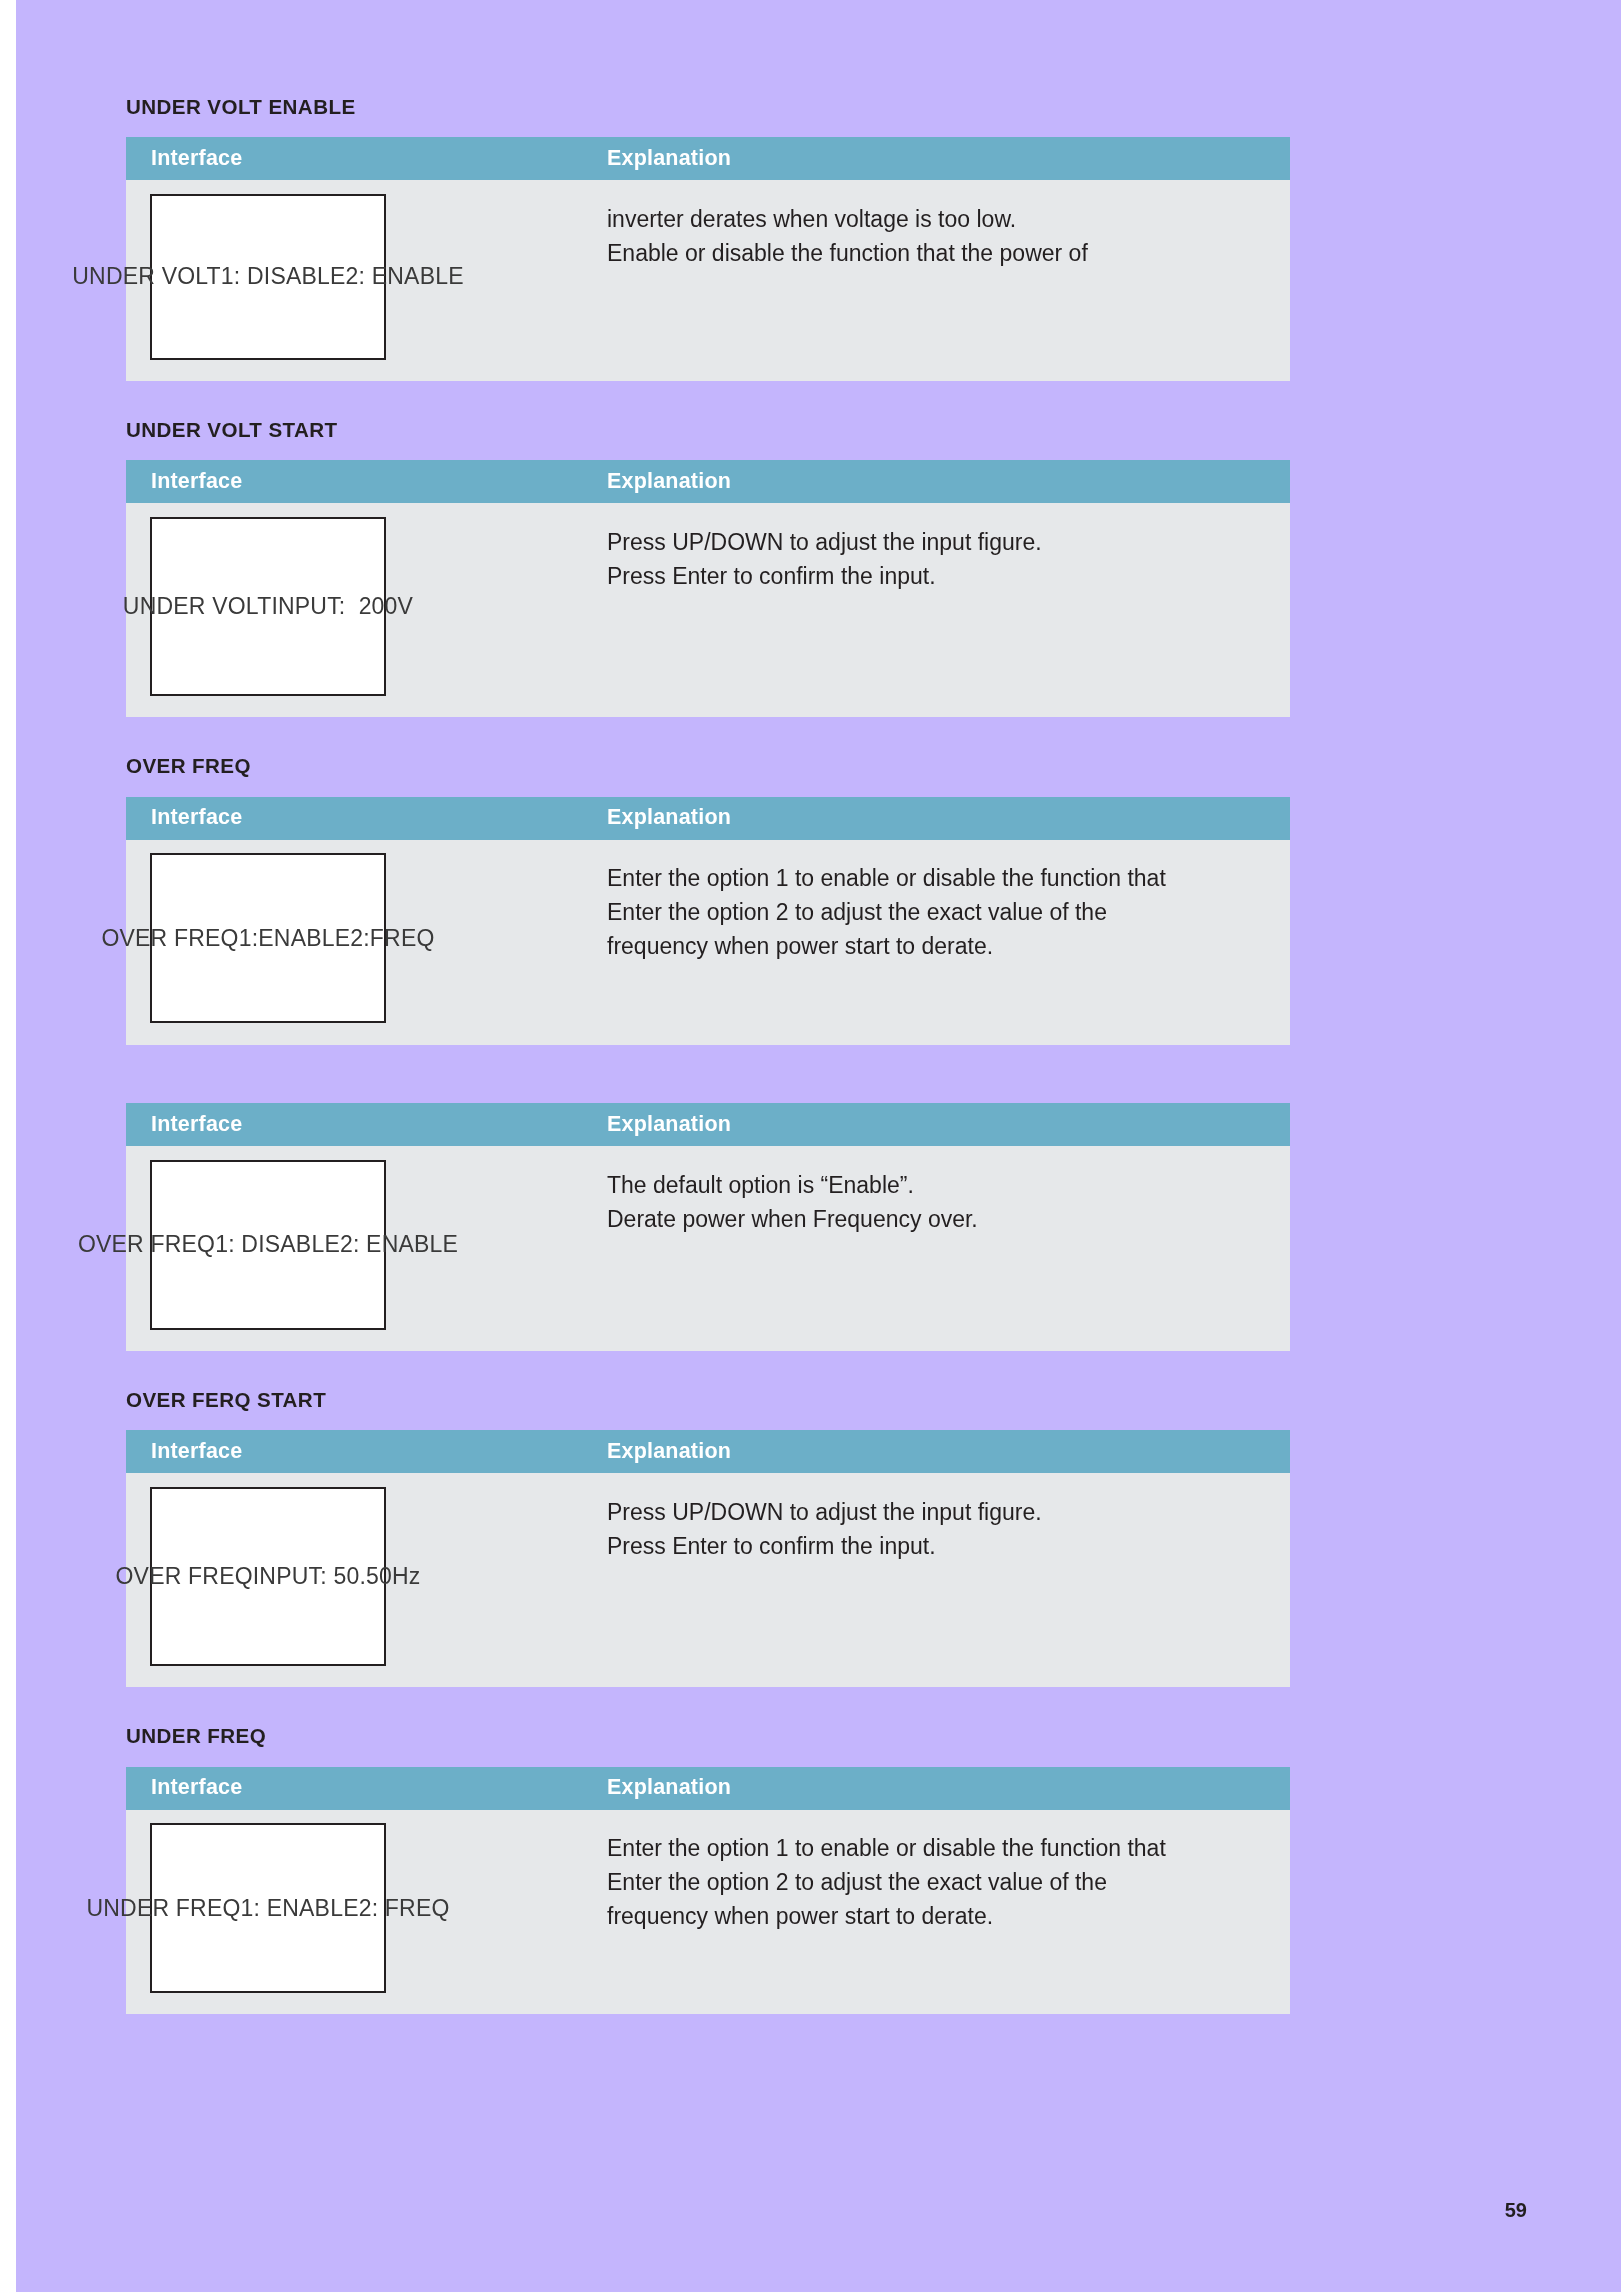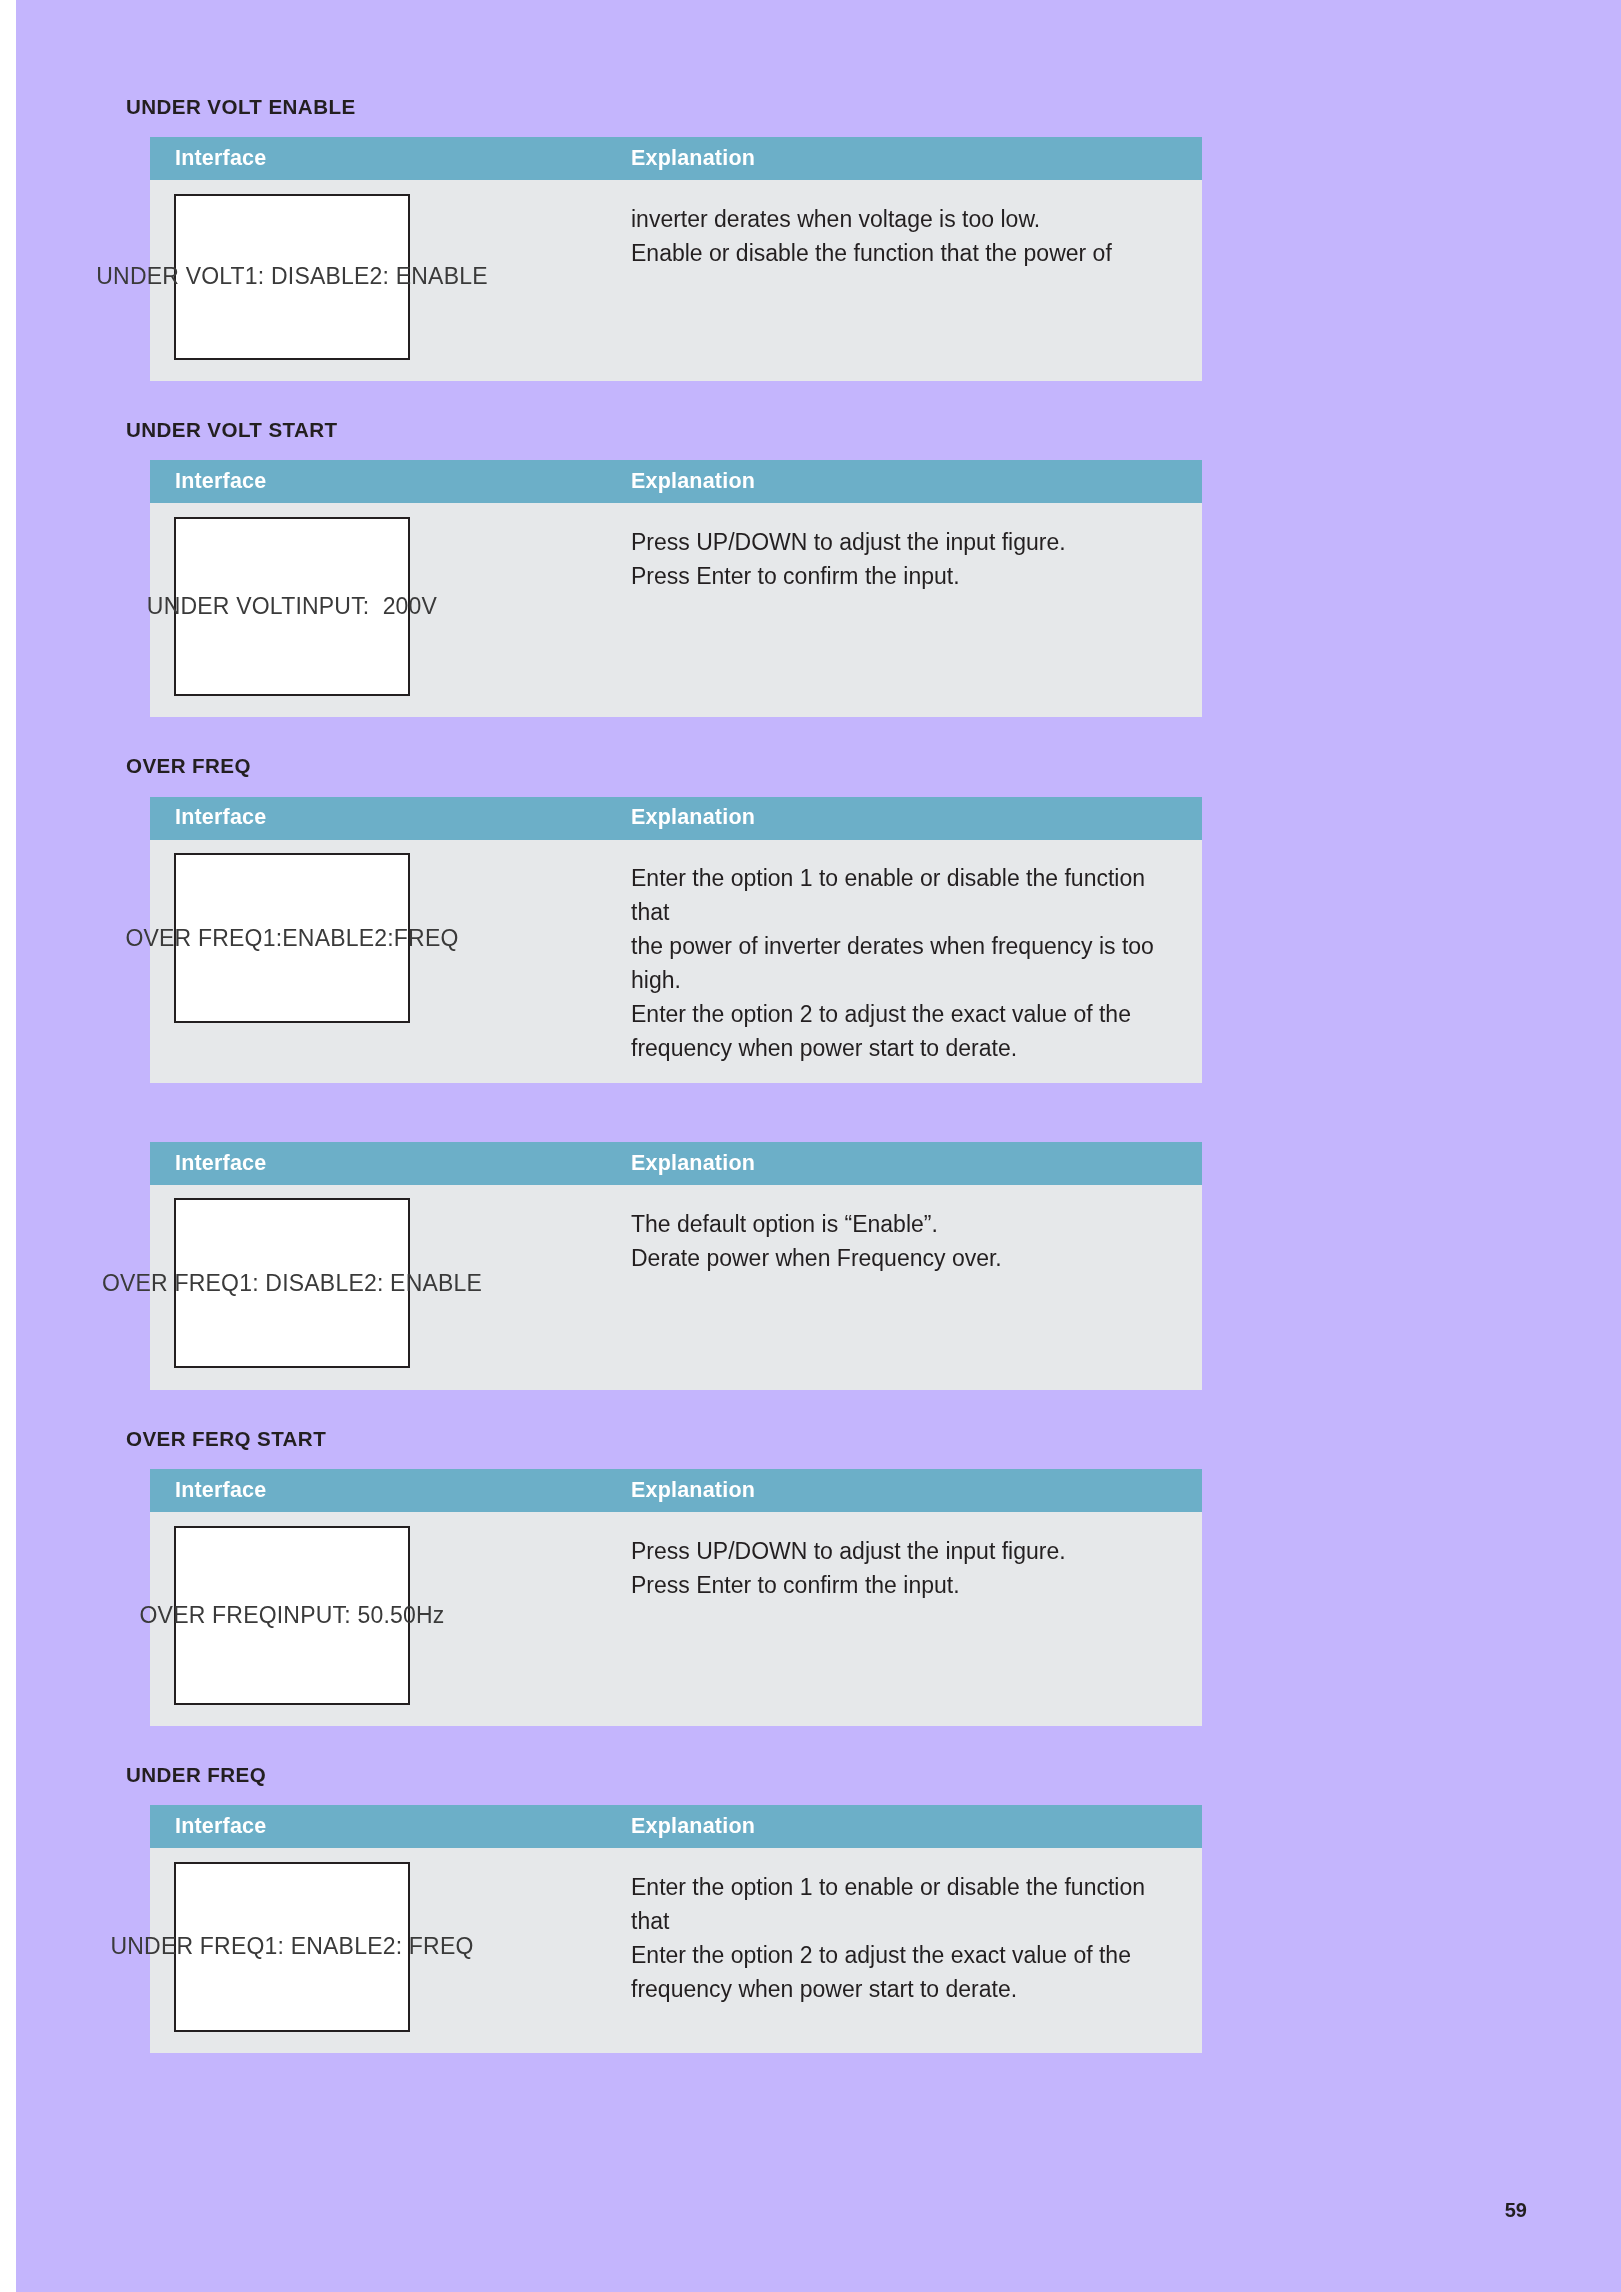--- a/index.html
+++ b/index.html
@@ -38,24 +38,23 @@
     font-family: "Liberation Sans", sans-serif;
     font-weight: bold;
     font-size: 20.6px;
     letter-spacing: 0.4px;
     color: #231f20;
     line-height: 1;
     padding-bottom: 0;
   }
 
   .table {
-    width: 1052px;
+    width: 1164px;
     background: #e6e8ea;
     margin-top: 19.7px;
-    margin-left: 24px;
   }
 
   .thead {
     display: flex;
     background: #6cafc8;
     height: 43px;
     align-items: center;
   }
 
   .th {
@@ -198,21 +197,20 @@
         <div class="tbody">
           <div class="cell-interface">
             <div class="lcd h190">
               <div class="lcd-line">OVER FREQ</div>
               <div class="lcd-line">1:ENABLE</div>
               <div class="lcd-line">2:FREQ</div>
             </div>
           </div>
           <div class="cell-explanation">
             <div class="exp-line">Enter the option 1 to enable or disable the function that</div>
-            <div class="exp-line">the power of inverter derates when frequency is too high.</div>
             <div class="exp-line">Enter the option 2 to adjust the exact value of the</div>
             <div class="exp-line">frequency when power start to derate.</div>
           </div>
         </div>
       </div>
     </div>
 
     <div class="gap-lg"></div>
     <div class="section">
       <div class="table">

